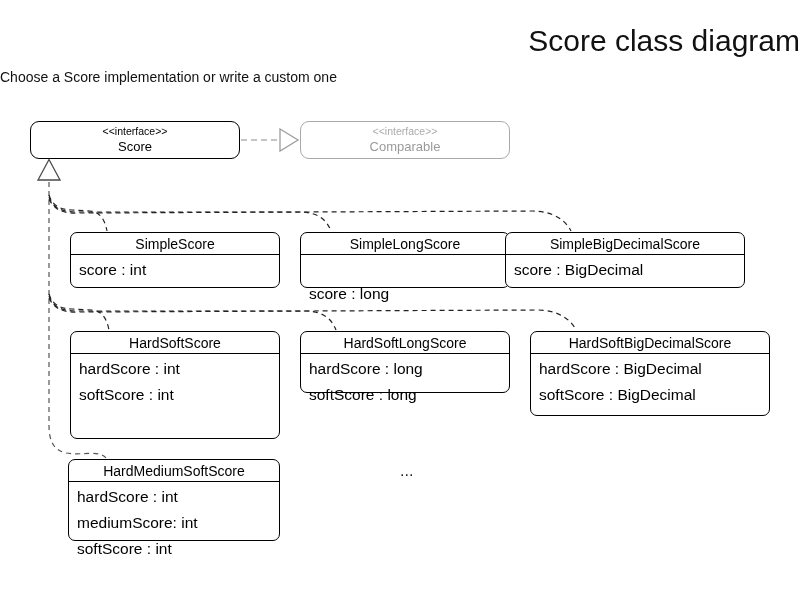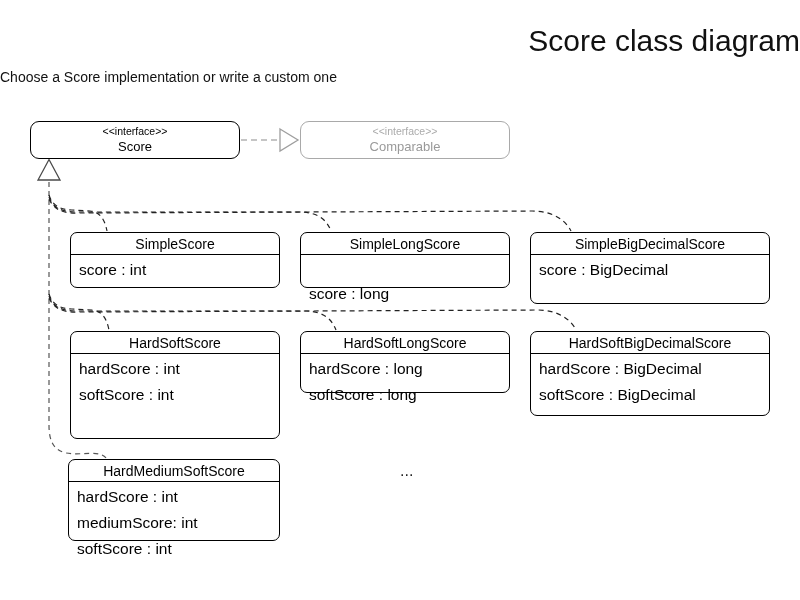--- a/index.html
+++ b/index.html
@@ -78,21 +78,21 @@
     <div class="cls-body">
         <div class="attr">score : int</div>
       </div>
   </div>
   <div class="cls abs" style="left:300px;top:232px;width:210px;height:56px;gap:24px;">
     <div class="cls-name">SimpleLongScore</div>
     <div class="cls-body">
         <div class="attr">score : long</div>
       </div>
   </div>
-  <div class="cls abs" style="left:530px;top:232px;width:240px;height:72px;">
+  <div class="cls abs" style="left:505px;top:232px;width:240px;height:56px;">
     <div class="cls-name">SimpleBigDecimalScore</div>
     <div class="cls-body">
         <div class="attr">score : BigDecimal</div>
       </div>
   </div>
 
   <div class="cls abs" style="left:70px;top:331px;width:210px;height:108px;">
     <div class="cls-name">HardSoftScore</div>
     <div class="cls-body">
       <div class="attr">hardScore : int</div>

